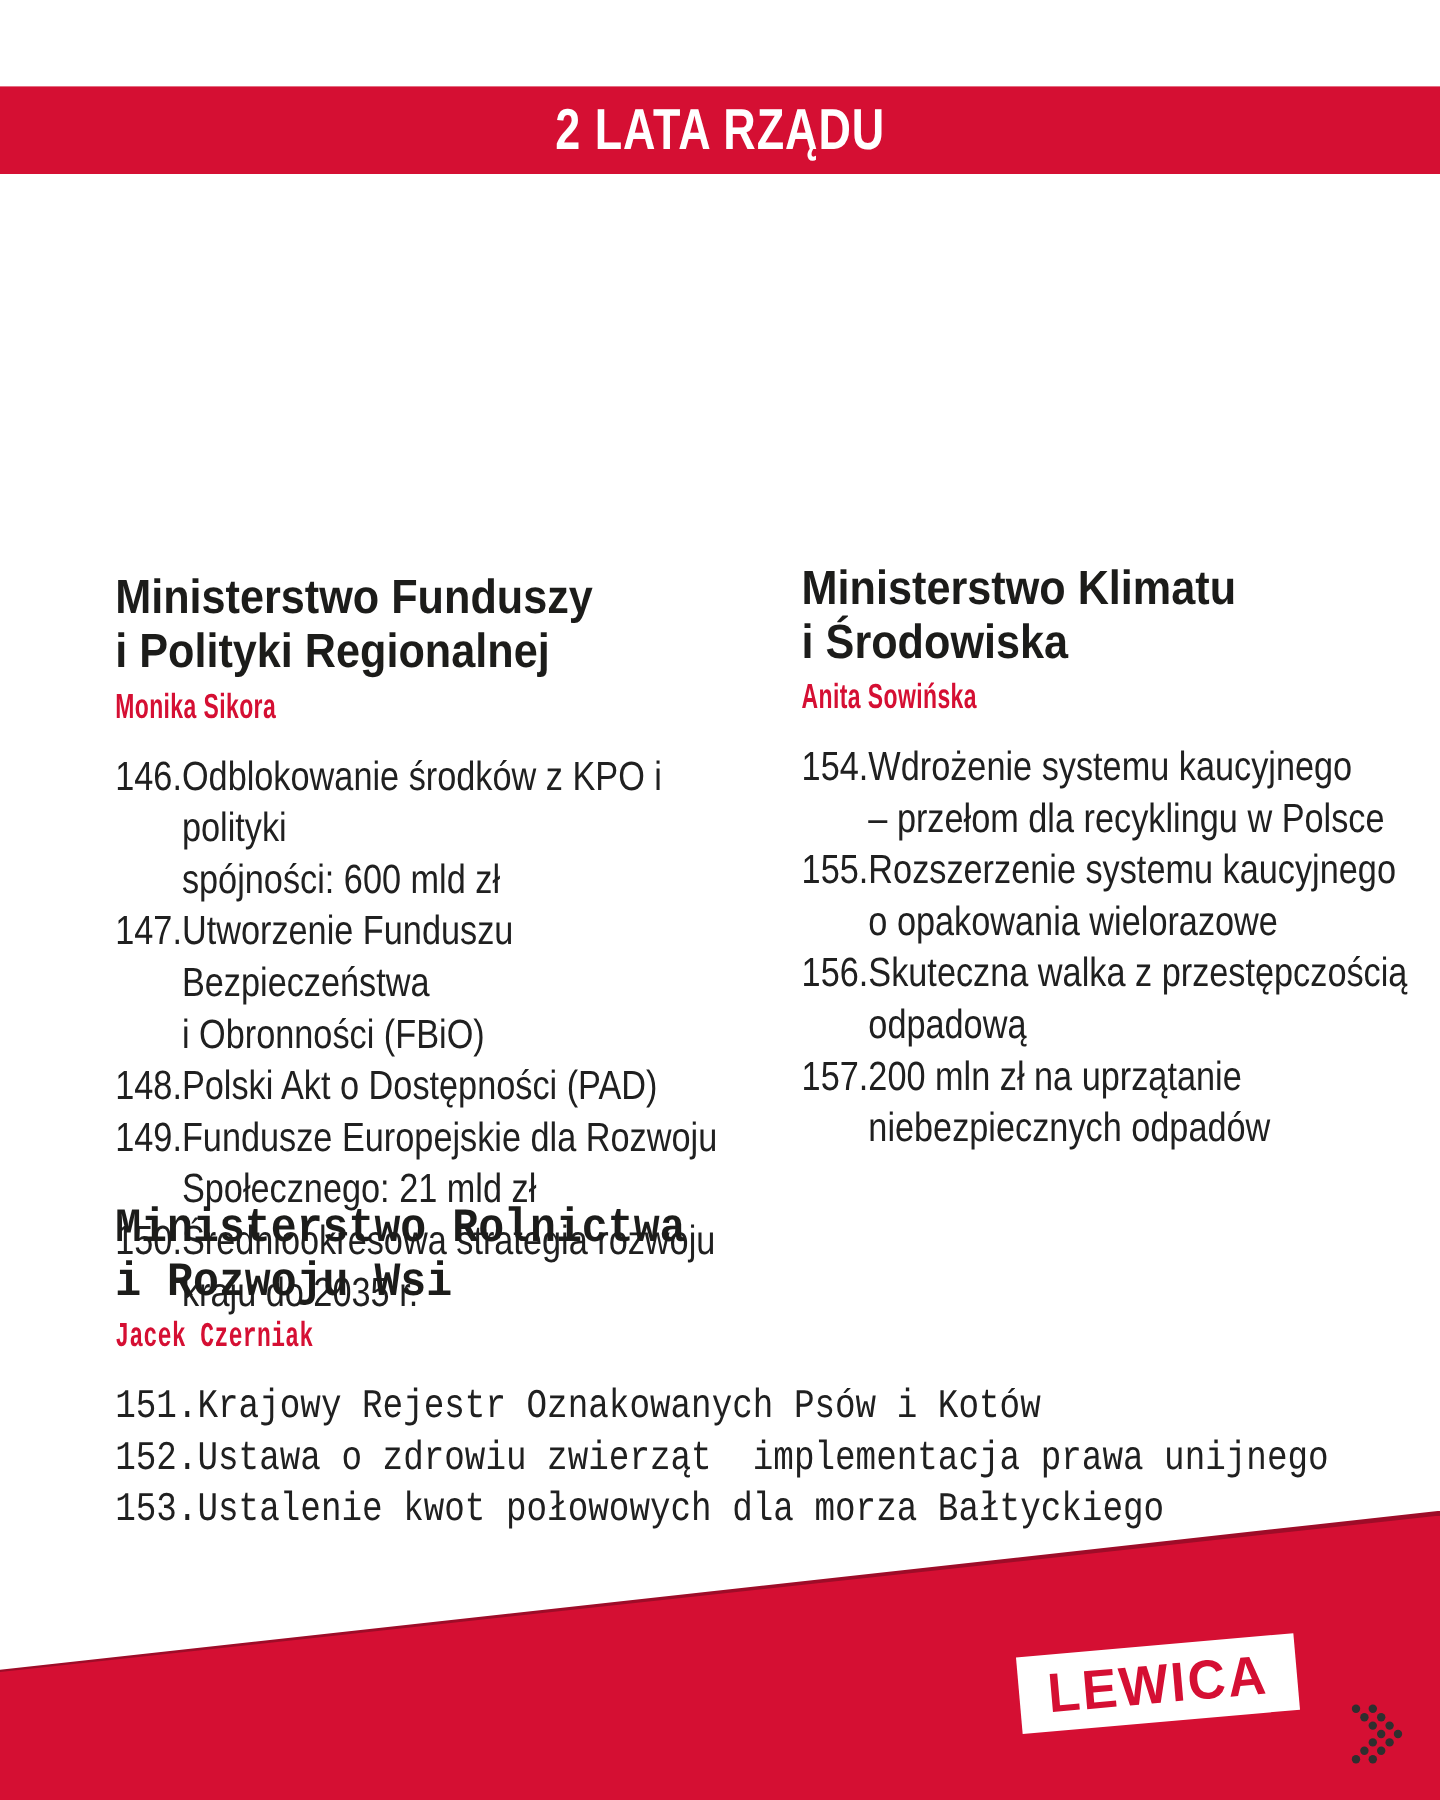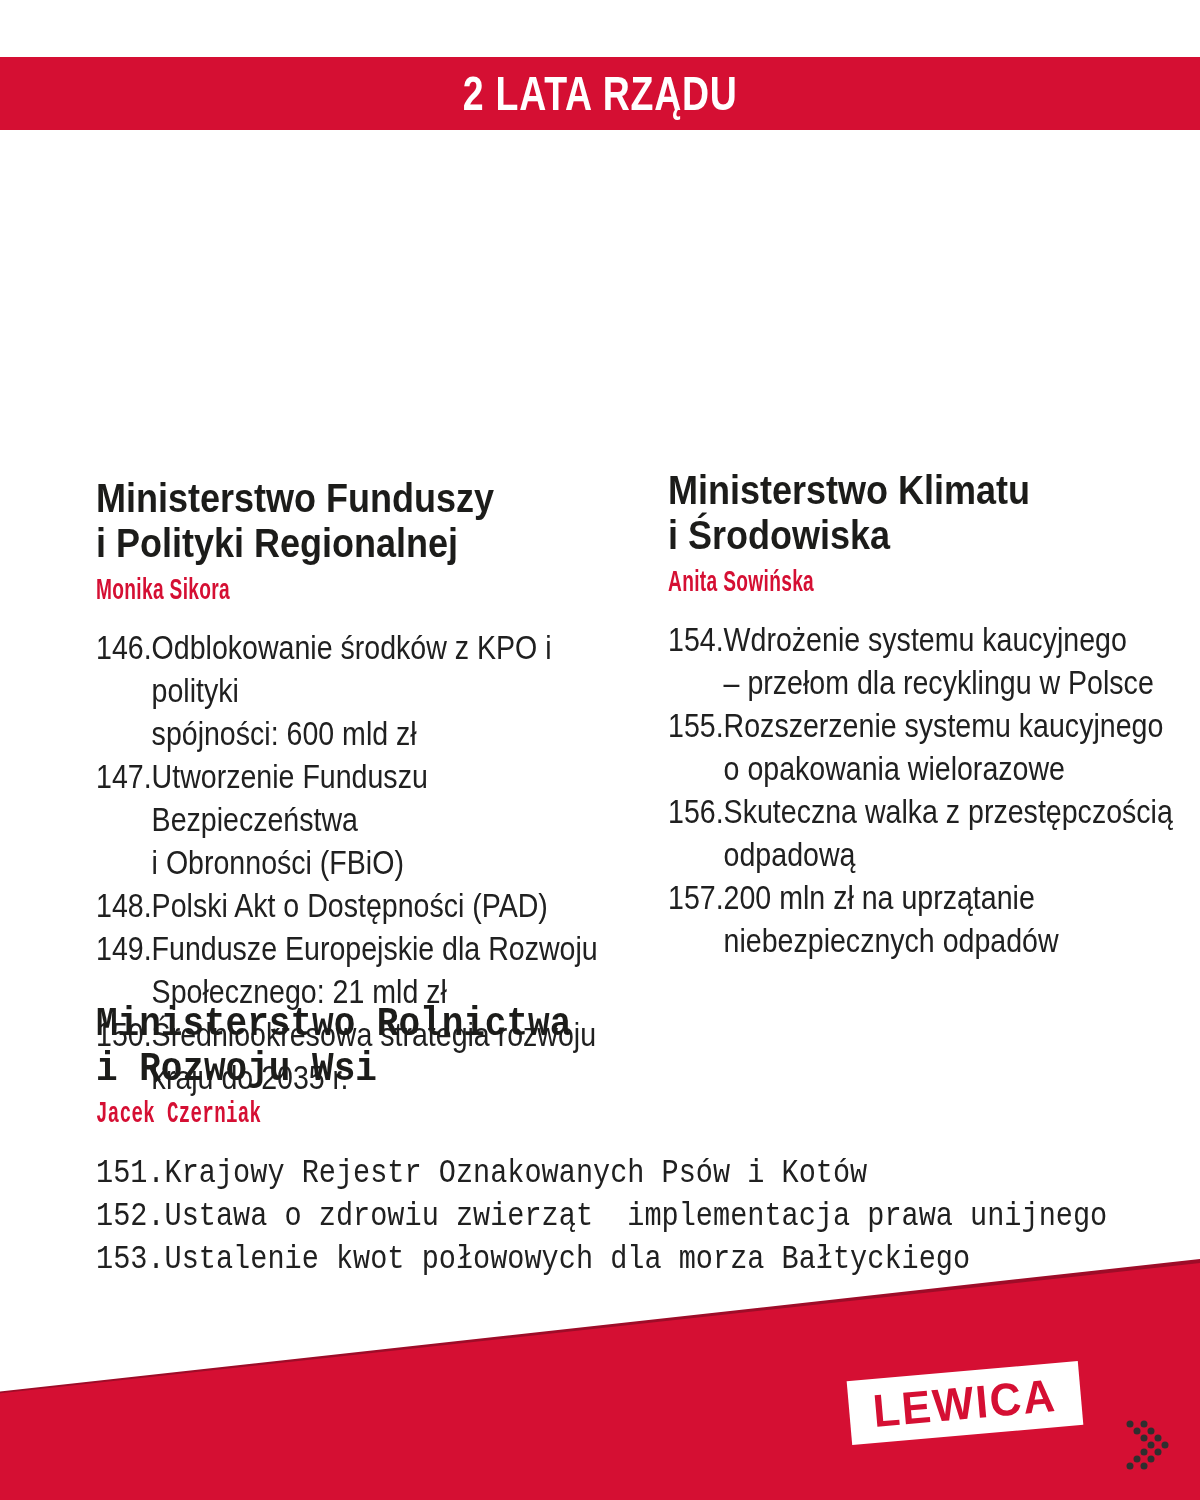--- a/index.html
+++ b/index.html
@@ -2,21 +2,21 @@
 <html style="--brand-red: #d50f33; --text-black: #1c1c1a; --white: #ffffff; --dot-dark: #2f2f2f;"><head>
 <meta charset="utf-8">
 <style>
   html,body{margin:0;padding:0;background:#ffffff;}
   .page{
     position:relative;width:1200px;height:1500px;background:#ffffff;
     overflow:hidden;font-family:"Liberation Sans","DejaVu Sans",sans-serif;
   }
   
   .banner{
-    position:absolute;top:57px;left:0;width:1200px;height:73px;
+    position:absolute;top:72px;left:0;width:1200px;height:73px;
     background:var(--brand-red,#d50f33);
     display:flex;align-items:center;justify-content:center;text-align:center;
   }
   .banner-text{
     color:#ffffff;font-weight:bold;font-size:48px;letter-spacing:1px;
     transform:scaleX(0.78);white-space:nowrap;
   }
   
   .title-line{position:absolute;left:0;width:100%;text-align:center;
     color:var(--brand-red,#d50f33);font-weight:bold;white-space:nowrap;line-height:1;}

